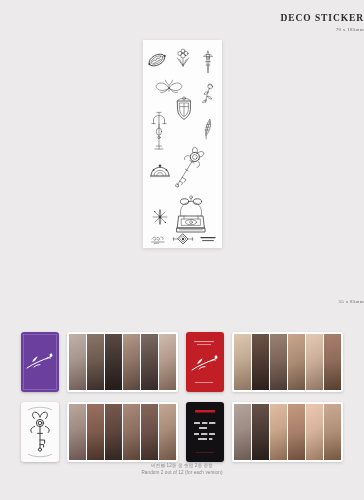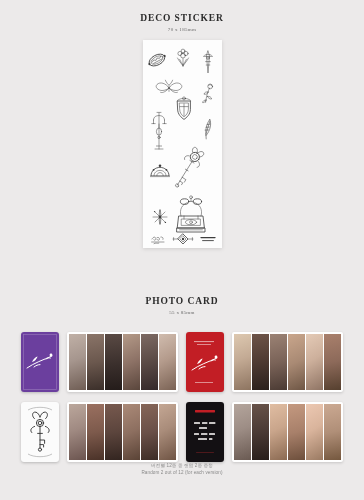--- a/index.html
+++ b/index.html
@@ -9,21 +9,21 @@
     font-family:"Liberation Serif", serif;
     overflow:hidden;
   }
   #page {
     position:relative;
     width:364px; height:500px;
     background:#eceaea;
   }
 
   
-  .section-head { position:absolute; left:0; width:364px; text-align:center; }
+  .section-head { position:absolute; left:0; width:364px; text-align:right; }
   .sec-title {
     font-family:"Liberation Serif", serif;
     font-weight:bold;
     font-size:9.5px;
     letter-spacing:0.9px;
     color:#2b2b2b;
     line-height:11px;
   }
   .sec-sub {
     font-family:"Liberation Serif", serif;
@@ -263,21 +263,20 @@
             <path d="M-7,-1.4 L7,-1.4" stroke-width="1.4"></path>
             <path d="M-5.4,1.6 L5.4,1.6" stroke-width="0.9"></path>
           </g>
         </g>
 
       </g>
     </svg>
   </div>
 
   <div class="section-head" id="photo-head">
-    <div class="sec-title">PHOTO CARD</div>
     <div class="sec-sub">55 x 85mm</div>
   </div>
 
   <div class="card-row" id="row1">
 
     <div class="card-group" id="g1">
       <div class="lead-card" style="background:#6b3f9e;">
         <svg class="lead-art" viewBox="0 0 38 60">
           <g stroke="#ffffff" fill="none" stroke-width="1" stroke-linecap="round">
             <path d="M6,36 C13,31 22,28 31,24"></path>

